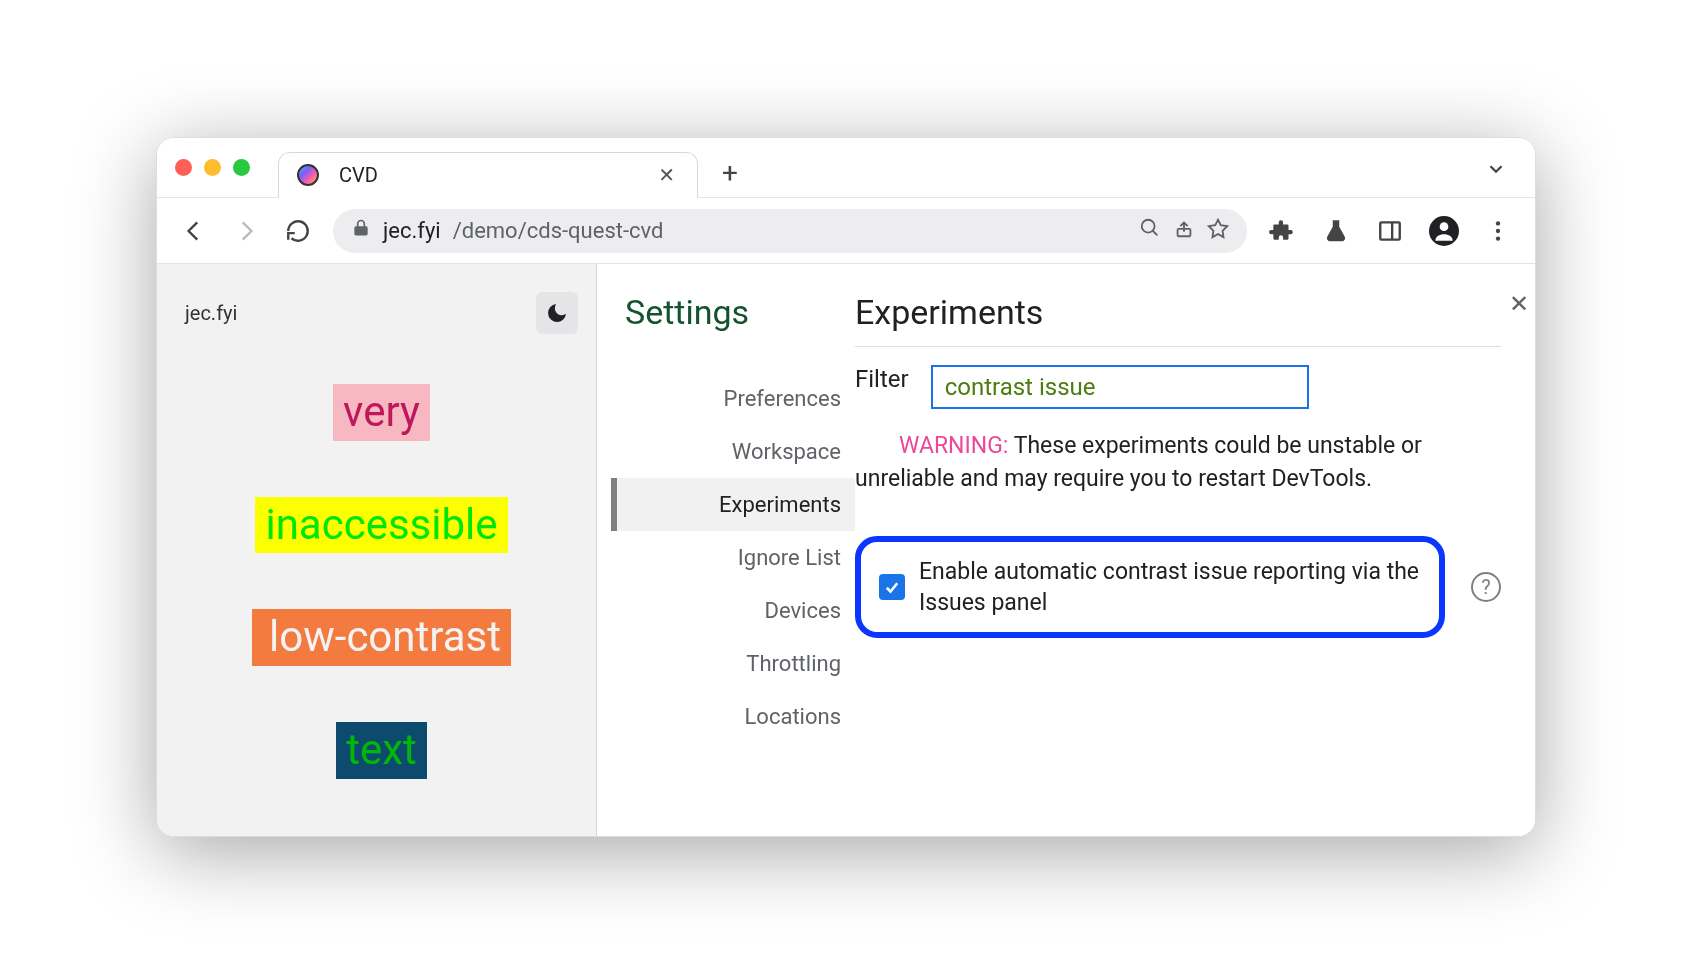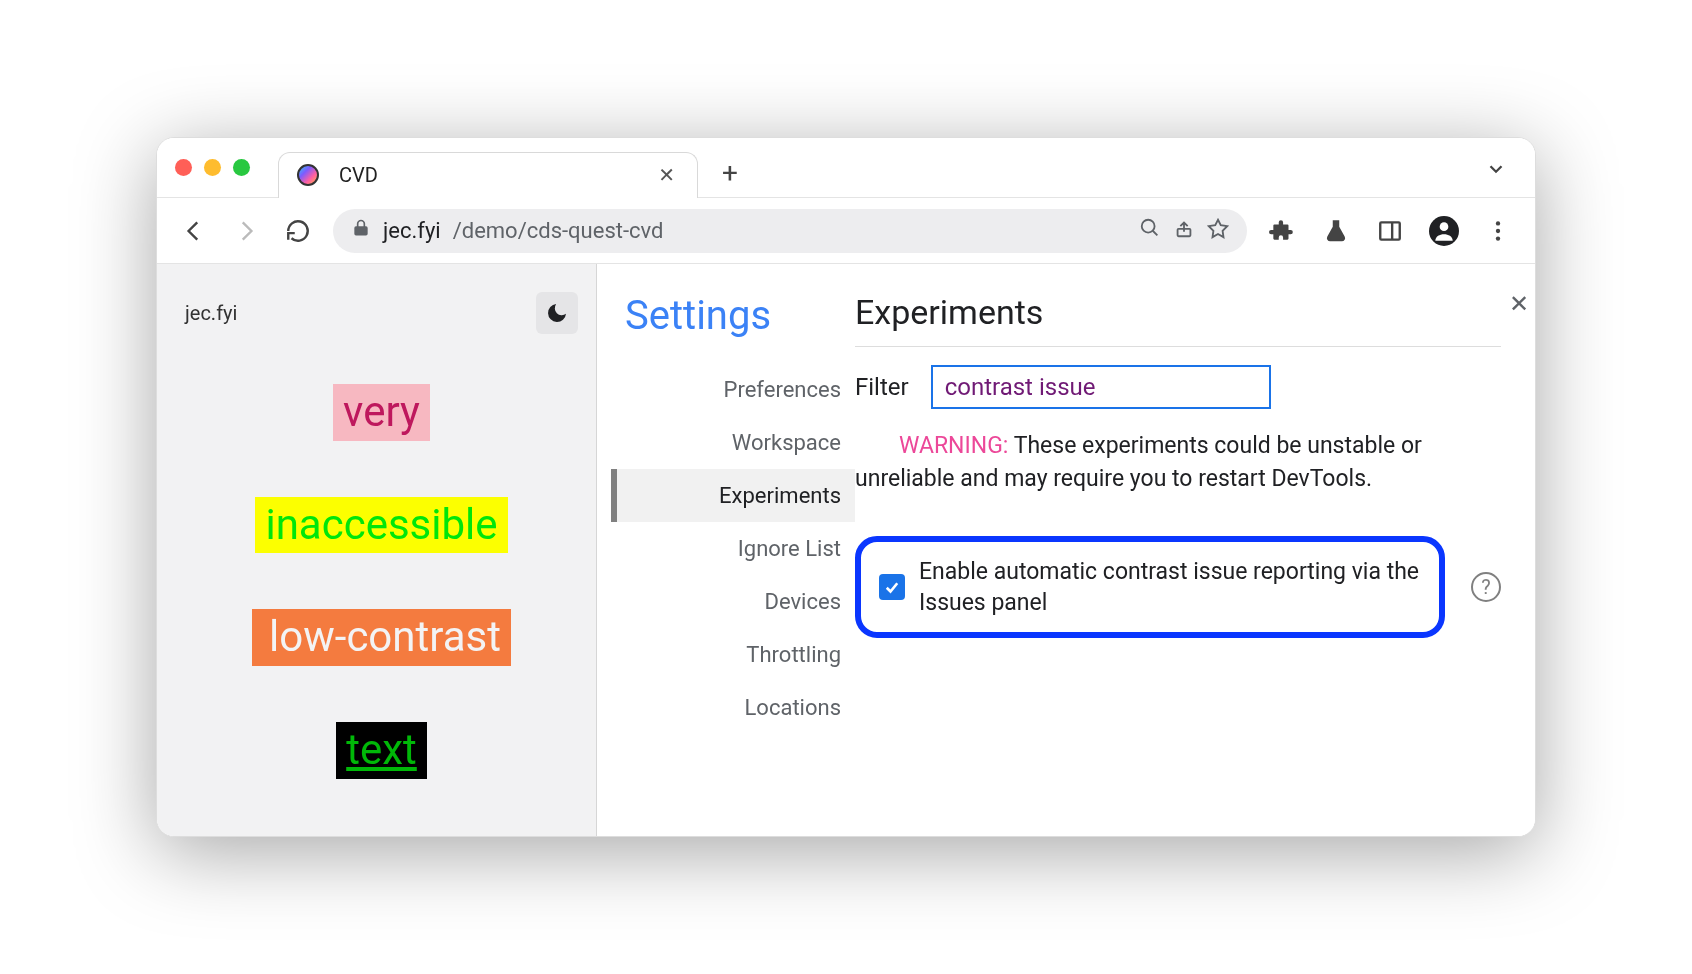--- a/index.html
+++ b/index.html
@@ -106,38 +106,38 @@
   align-items:center;
   position:relative;
 }
 .page-header { width:100%; display:flex; align-items:center; justify-content:space-between; margin-bottom: 50px;}
 .page-title { font-size: 20px; color:#333; font-weight:400;}
 .theme-toggle { width:42px; height:42px; background:#e5e5e7; border-radius:6px; display:flex; align-items:center; justify-content:center; }
 .word { font-size: 42px; font-weight:400; padding: 0 10px; line-height:1.35; margin-bottom: 56px; }
 .w1 { background:#f7b8c1; color:#be185d; }
 .w2 { background:#fcff00; color:#00e60b; }
 .w3 { background:#f47b3f; color:#f3f3f4;padding-left:17px; }
-.w4 { background:#000000; color:#00b808; margin-bottom:0;text-decoration:underline;}
+.w4 { background:#0c4a6e; color:#00b808; margin-bottom:0;}
 
 .devtools { flex:1; display:flex; position:relative; background:#fff; }
 .settings-sidebar { width: 258px; padding: 28px 0 0 28px; }
-.settings-title { font-size: 40px; color:#3b82f6; margin-bottom: 24px; }
+.settings-title { font-size: 34px; color:#14532d; margin-bottom: 40px; }
 .settings-list { display:flex; flex-direction:column; }
 .settings-item { font-size: 22px; color:#5f6368; padding: 14px 14px 14px 4px; cursor:pointer;text-align:right; }
 .settings-item.active { color:#202124; background:#f1f1f1; border-left: 6px solid #808080; padding-left: 8px; margin-left:-14px;}
 
 .experiments-panel { flex:1; padding: 28px 34px 0 0; position:relative; }
 .close-x { position:absolute; top: 26px; right: 6px; font-size: 24px; color:#5f6368; cursor:pointer; }
 .exp-title { font-size: 34px; color:#202124; margin-bottom: 14px; }
 .exp-hr { border:none; border-top:1px solid #ddd; margin-bottom: 18px;}
-.filter-row { display:flex; align-items:center; gap: 22px; margin-bottom: 20px; }
+.filter-row { display:flex; align-items:flex-start; gap: 22px; margin-bottom: 20px; }
 .filter-label { font-size: 24px; color:#202124; }
 .filter-input {
   border: 2px solid #1a73e8; font-size: 24px; padding: 6px 12px;
-  width: 340px; outline:none; font-family:inherit; color:#701a75;
+  width: 378px; outline:none; font-family:inherit; color:#4d7c0f;
 }
 .warning { font-size: 23px; color:#202124; line-height:1.45; margin-bottom: 18px; }
 .warning-label { color:#ec4899;margin-left:44px; }
 .experiment-row {
   display:flex; align-items:center; gap:14px;margin-top:40px;
 }
 .highlight-box {
   border: 6px solid #0a36ff; border-radius: 22px;
   padding: 14px 18px; display:flex; align-items:center; gap:14px;
   flex:1;

